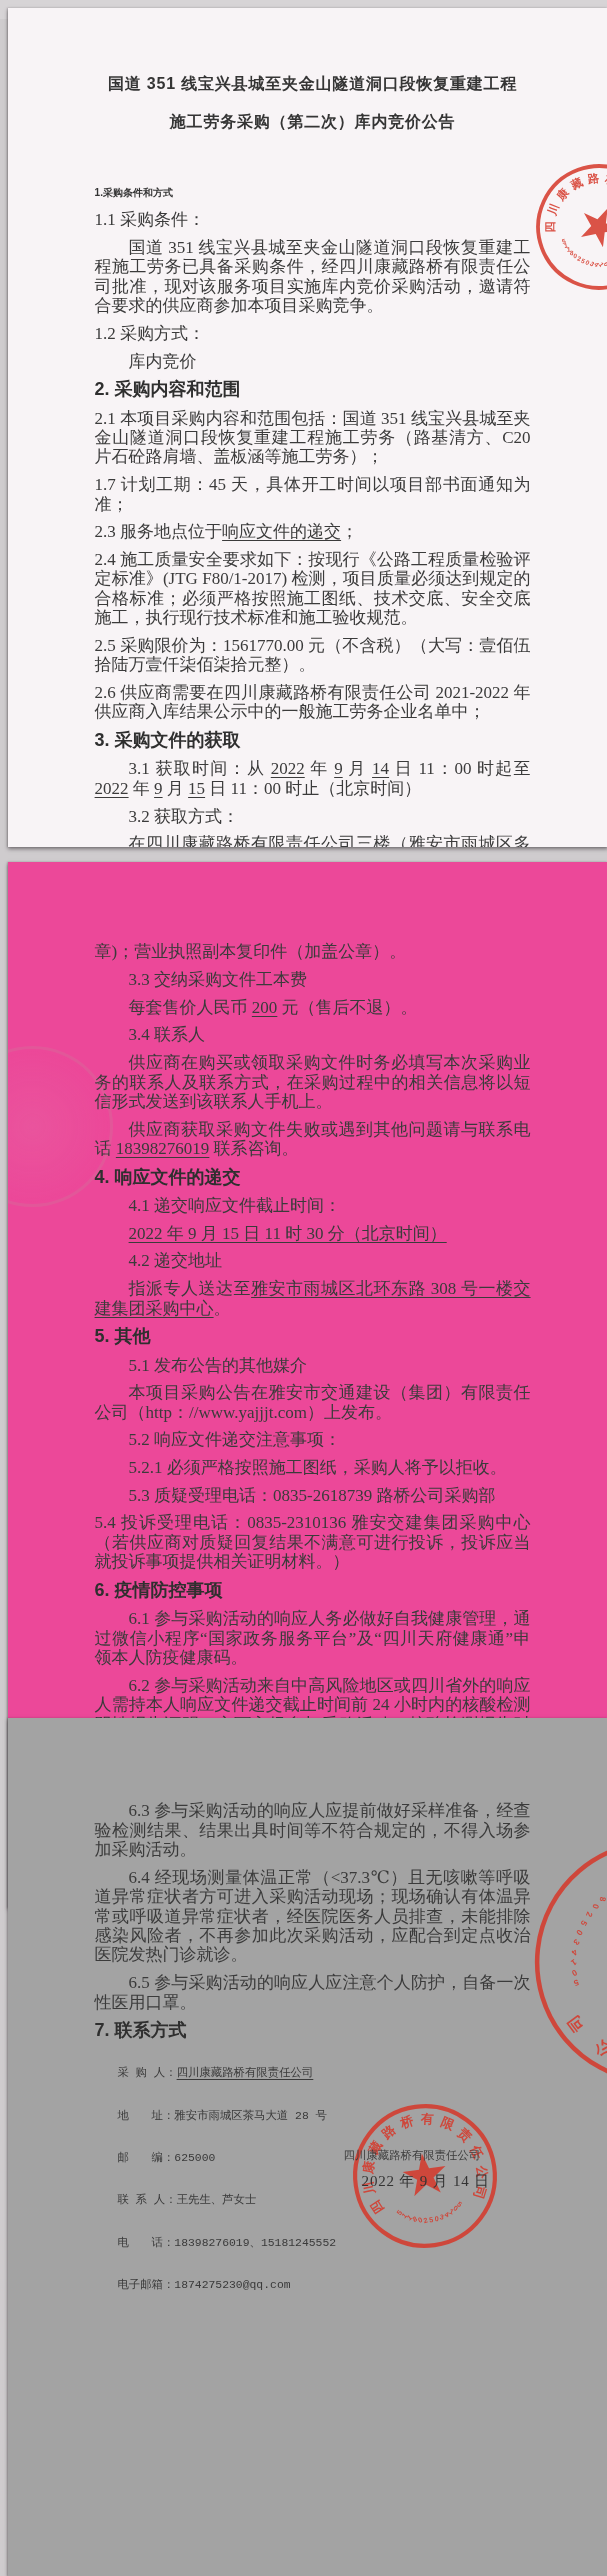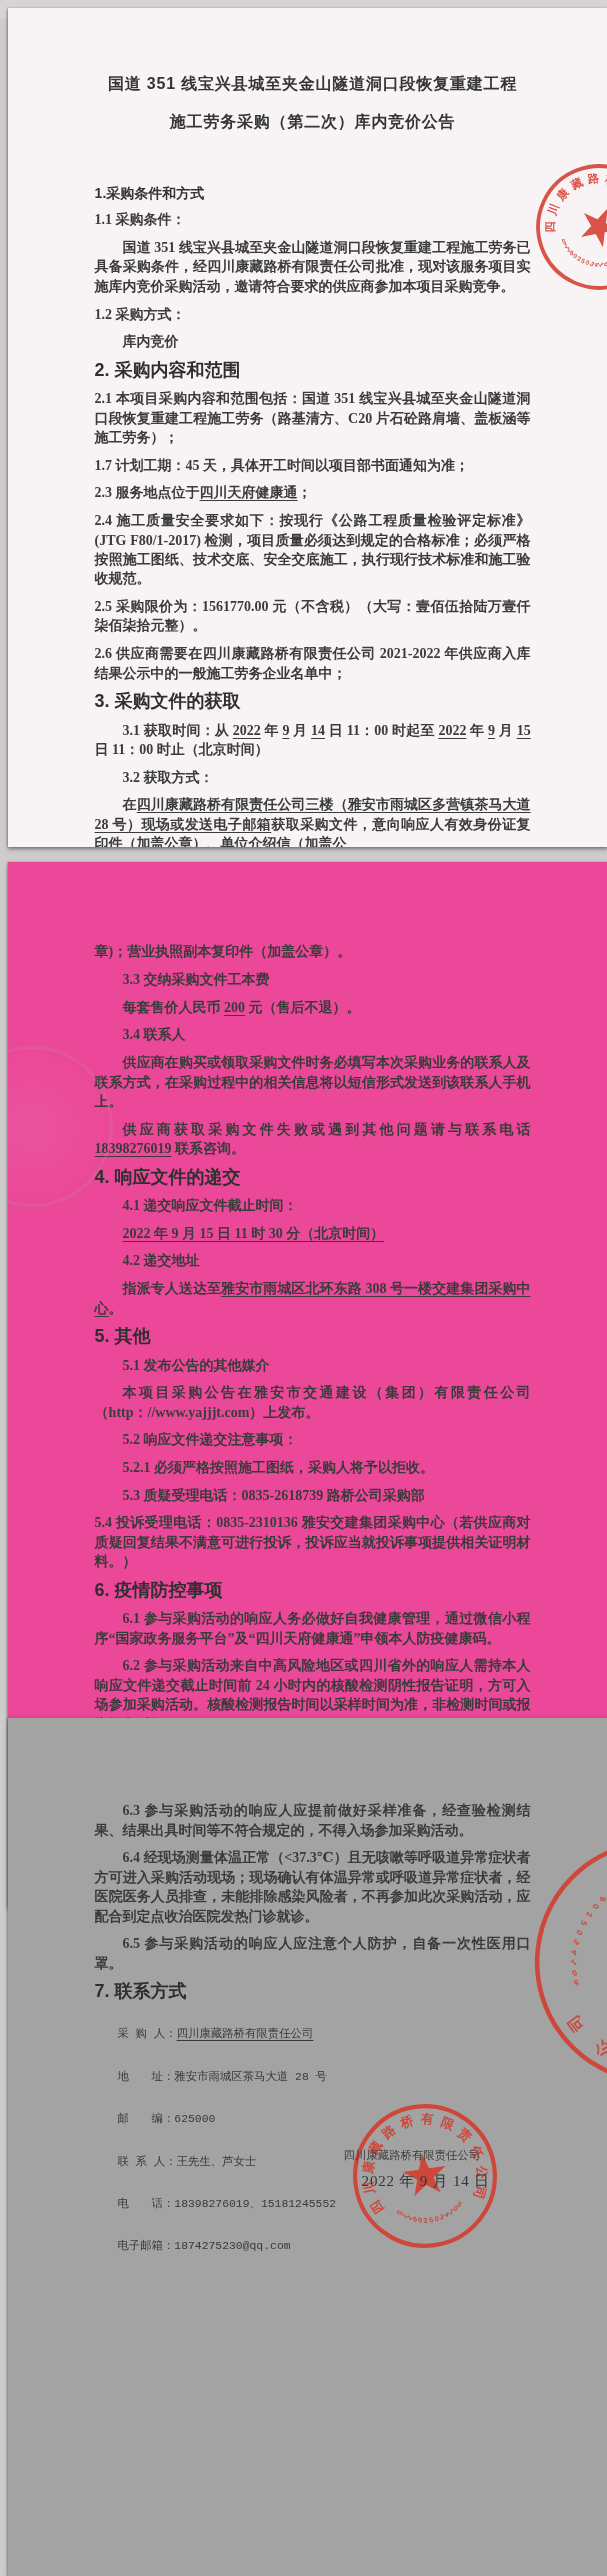--- a/index.html
+++ b/index.html
@@ -24,29 +24,29 @@
   #page1 .content{padding-top:57px;}
   #page2 .content{padding-top:72px;}
   #page3 .content{padding-top:75px;}
   .title{
     font-family:"Liberation Sans","DejaVu Sans",sans-serif;
     font-weight:bold;font-size:16px;line-height:38px;
     text-align:center;letter-spacing:0.8px;color:#353535;
   }
   .hd-sm{
     font-family:"Liberation Sans","DejaVu Sans",sans-serif;
-    font-weight:bold;font-size:14px;line-height:18px;margin:43px 0 0;color:#333;
+    font-weight:bold;font-size:10px;line-height:18px;margin:43px 0 0;color:#333;
   }
   .hd{
     font-family:"Liberation Sans","DejaVu Sans",sans-serif;
     font-weight:bold;font-size:18px;line-height:21px;margin:8.3px 0 0;color:#2f2f2f;
   }
   .para{
-    font-size:14px;line-height:19.4px;margin:8.3px 0 0;
-    text-align:justify;color:#3b3b3b;font-weight:bold;
+    font-size:17px;line-height:19.4px;margin:8.3px 0 0;
+    text-align:justify;color:#3b3b3b;
   }
   .ind{text-indent:2em;}
   .u{text-decoration:underline;text-underline-offset:3px;}
   .contact{font-size:11.4px;line-height:19.4px;margin:23px 0 0;text-indent:2em;font-family:Liberation Mono, monospace;}
   .u-ext{padding-right:39px;}
   .sign-company{position:absolute;left:336px;top:430px;font-size:11.4px;color:#3d3d3d;z-index:3;white-space:nowrap;}
   .sign-date{position:absolute;left:354px;top:454px;font-size:15px;color:#333;z-index:3;white-space:nowrap;letter-spacing:0.8px;}
   .seal-wrap{position:absolute;z-index:2;}
   .seal-wrap svg{display:block;}
   .faint-stamp{
@@ -69,21 +69,21 @@
 
       <p class="hd-sm">1.采购条件和方式</p>
       <p class="para"><span>1.1 采购条件：</span></p>
       <p class="para ind"><span>国道 351 线宝兴县城至夹金山隧道洞口段恢复重建工程施工劳务已具备采购条件，经四川康藏路桥有限责任公司批准，现对该服务项目实施库内竞价采购活动，邀请符合要求的供应商参加本项目采购竞争。</span></p>
       <p class="para"><span>1.2 采购方式：</span></p>
       <p class="para ind"><span>库内竞价</span></p>
 
       <p class="hd">2. 采购内容和范围</p>
       <p class="para"><span>2.1 本项目采购内容和范围包括：国道 351 线宝兴县城至夹金山隧道洞口段恢复重建工程施工劳务（路基清方、C20 片石砼路肩墙、盖板涵等施工劳务）；</span></p>
       <p class="para"><span>1.7 计划工期：45 天，具体开工时间以项目部书面通知为准；</span></p>
-      <p class="para"><span>2.3 服务地点位于</span><span class="u">四川天府健康通</span><span>；</span></p>
+      <p class="para"><span>2.3 服务地点位于</span><span class="u">响应文件的递交</span><span>；</span></p>
       <p class="para"><span>2.4 施工质量安全要求如下：按现行《公路工程质量检验评定标准》(JTG F80/1-2017) 检测，项目质量必须达到规定的合格标准；必须严格按照施工图纸、技术交底、安全交底施工，执行现行技术标准和施工验收规范。</span></p>
       <p class="para"><span>2.5 采购限价为：1561770.00 元（不含税）（大写：壹佰伍拾陆万壹仟柒佰柒拾元整）。</span></p>
       <p class="para"><span>2.6 供应商需要在四川康藏路桥有限责任公司 2021-2022 年供应商入库结果公示中的一般施工劳务企业名单中；</span></p>
 
       <p class="hd">3. 采购文件的获取</p>
       <p class="para ind"><span>3.1 获取时间：从 </span><span class="u">2022</span><span> 年 </span><span class="u">9</span><span> 月 </span><span class="u">14</span><span> 日 11：00 时起至 </span><span class="u">2022</span><span> 年 </span><span class="u">9</span><span> 月 </span><span class="u">15</span><span> 日 11：00 时止（北京时间）</span></p>
       <p class="para ind"><span>3.2 获取方式：</span></p>
       <p class="para ind"><span>在</span><span class="u">四川康藏路桥有限责任公司三楼（雅安市雨城区多营镇茶马大道 28 号）现场或发送电子邮箱</span><span>获取采购文件，意向响应人有效身份证复印件（加盖公章）、单位介绍信（加盖公</span></p>
     </div>
     <div class="seal-wrap" style="left: 518px; top: 146px;">

